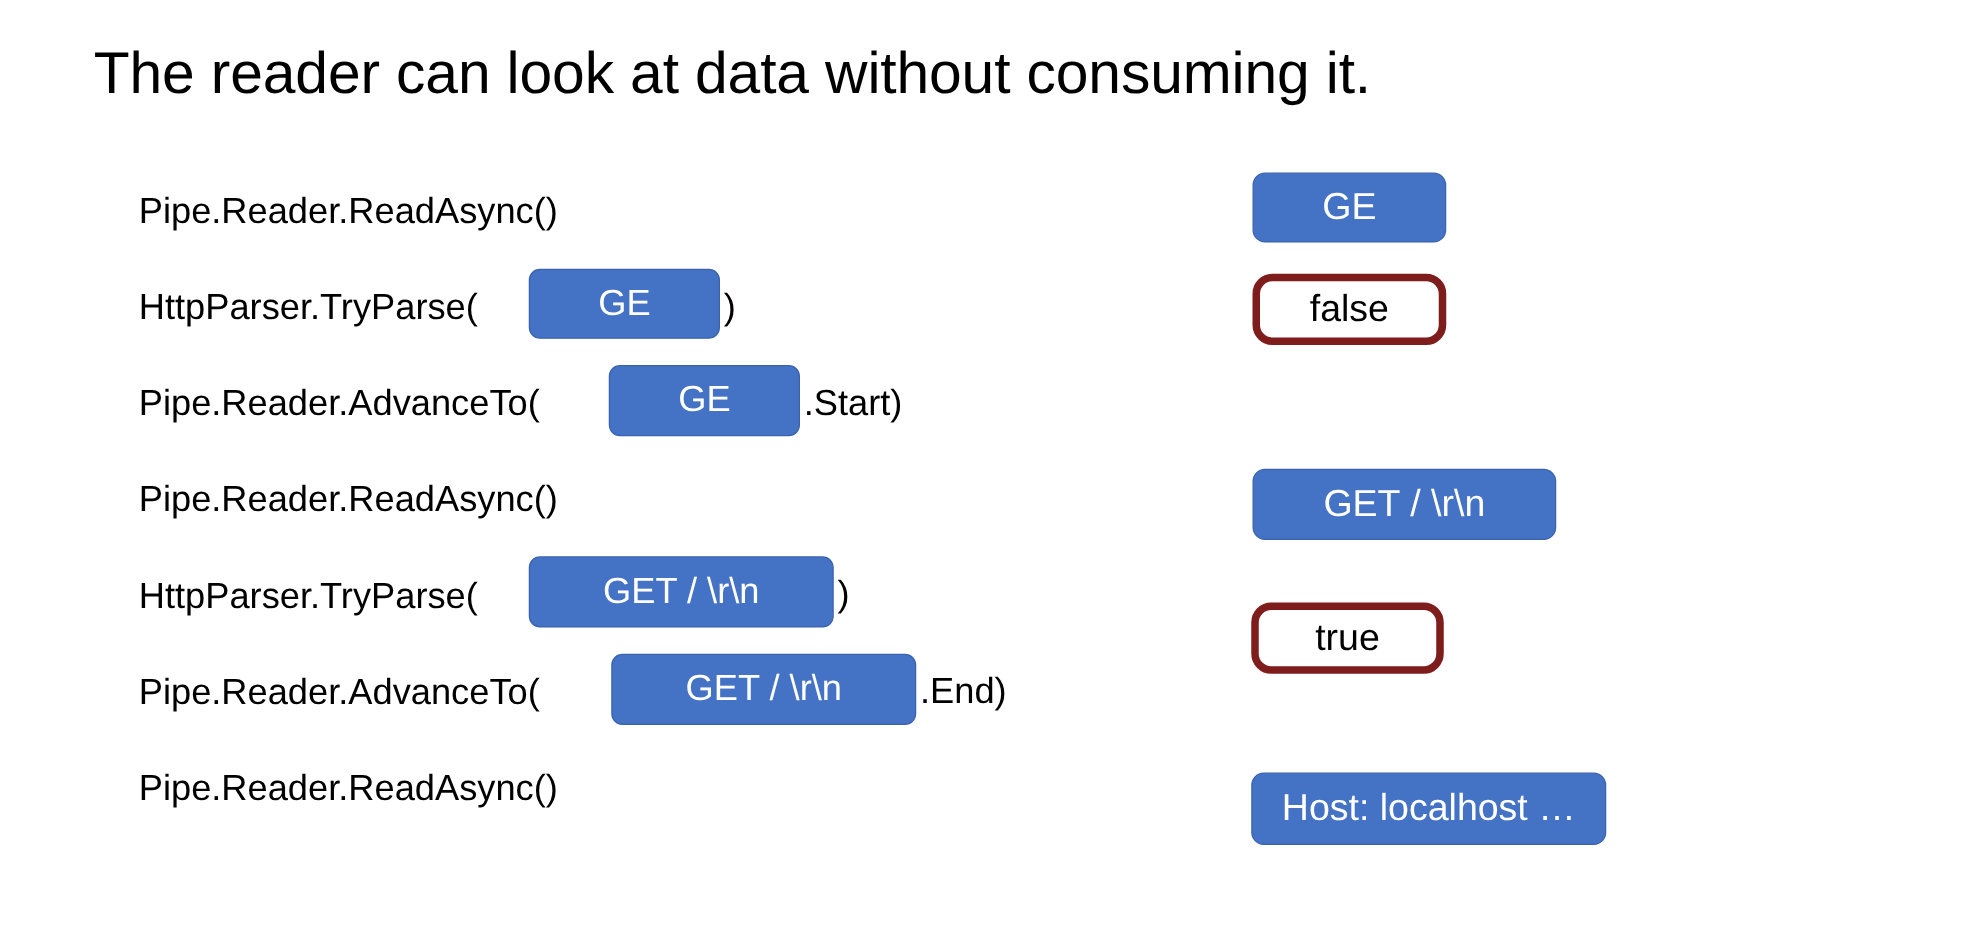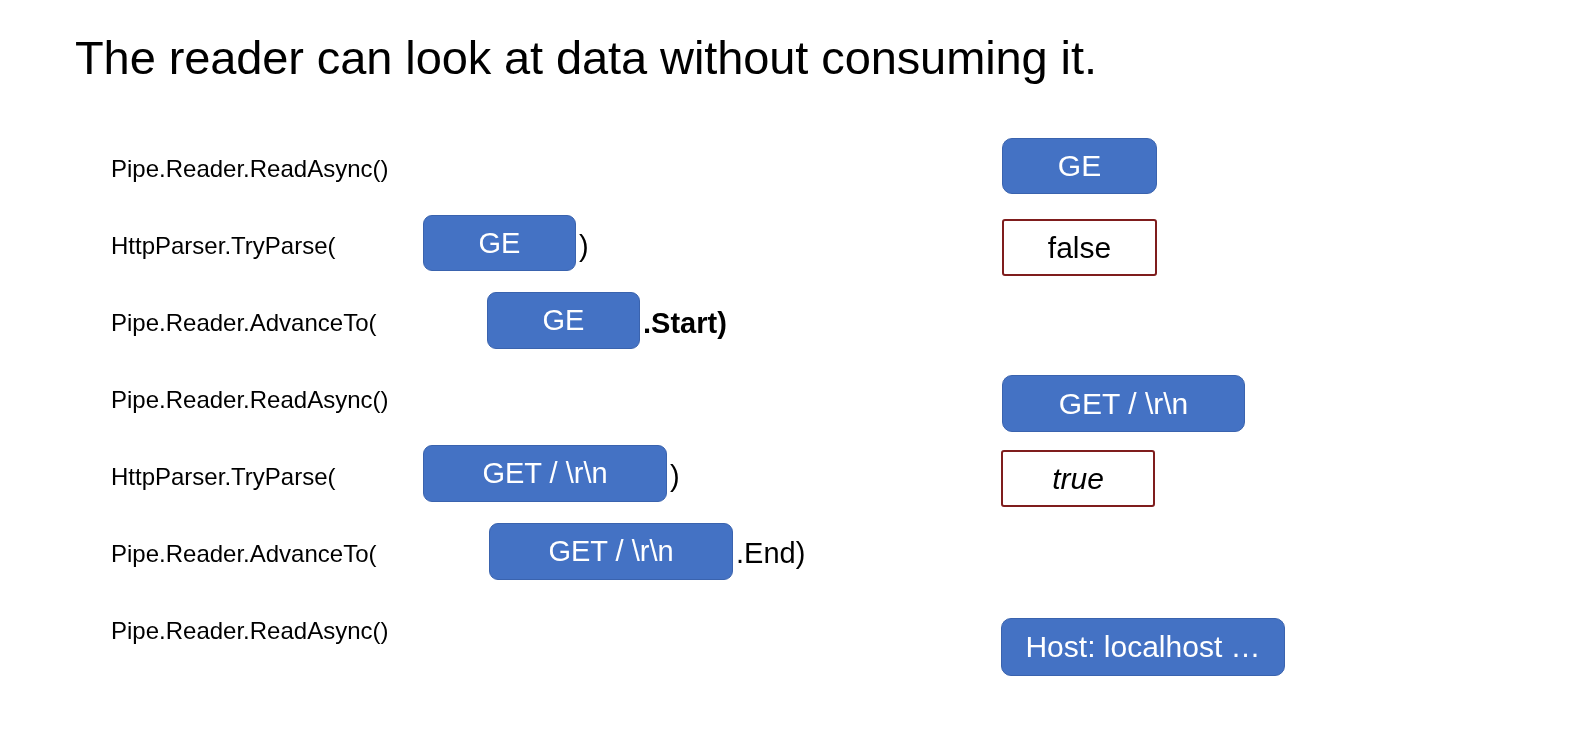--- a/index.html
+++ b/index.html
@@ -45,21 +45,21 @@
     width: 860px;
   }
   .call-row {
     position: relative;
     height: 77px;
     display: flex;
     align-items: center;
     white-space: nowrap;
   }
   .call-text {
-    font-size: 24px;
+    font-size: 29px;
     line-height: 34px;
     color: #000000;
     white-space: pre;
   }
 
   
   .badge {
     display: inline-flex;
     align-items: center;
     justify-content: center;
@@ -91,21 +91,21 @@
 
   
   .tail {
     position: absolute;
     z-index: 3;
     font-size: 29px;
     line-height: 34px;
     white-space: pre;
   }
   .tail-r2 { left: 468px; top: 22px; }
-  .tail-r3 { left: 532px; top: 22px; font-weight: bold; }
+  .tail-r3 { left: 532px; top: 22px; font-weight: normal; }
   .tail-r5 { left: 559px; top: 21px; }
   .tail-r6 { left: 625px; top: 21px; font-weight: normal; }
 
   
   .results {
     position: absolute;
     left: 1001px;
     top: 130px;
   }
   .result-slot {
@@ -122,29 +122,29 @@
     line-height: 1;
     border-radius: 10px;
   }
   .result-badge.blue {
     background: #4472C4;
     border: 1px solid #3A63AE;
     color: #FFFFFF;
   }
   .result-badge.outline {
     background: #FFFFFF;
-    border: 2px solid #7f1d1d;
-    color: #000000;
-    border-radius: 3px;
+    border: 6px solid #7f1d1d;
+    color: #000000;
+    border-radius: 16px;
   }
 
   .res-1 { left: 1px;  top: 8px;   }
   .res-2 { left: 1px;  top: 89px;  }
   .res-3 { left: 1px;  top: 245px; }
-  .res-4 { left: 0px;  top: 320px; font-style: italic; }
+  .res-4 { left: 0px;  top: 352px; }
   .res-5 { left: 0px;  top: 488px; }
 
   .res-1 .result-badge { width: 155px; height: 56px; }
   .res-2 .result-badge { width: 155px; height: 57px; }
   .res-3 .result-badge { width: 243px; height: 57px; }
   .res-4 .result-badge { width: 154px; height: 57px; }
   .res-5 .result-badge { width: 284px; height: 58px; }
 </style>
 </head>
 <body>

